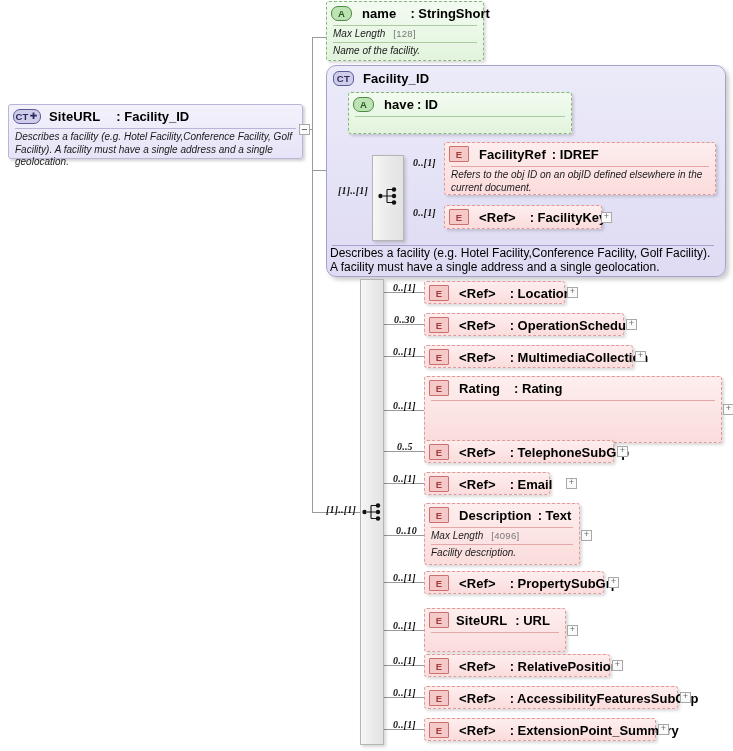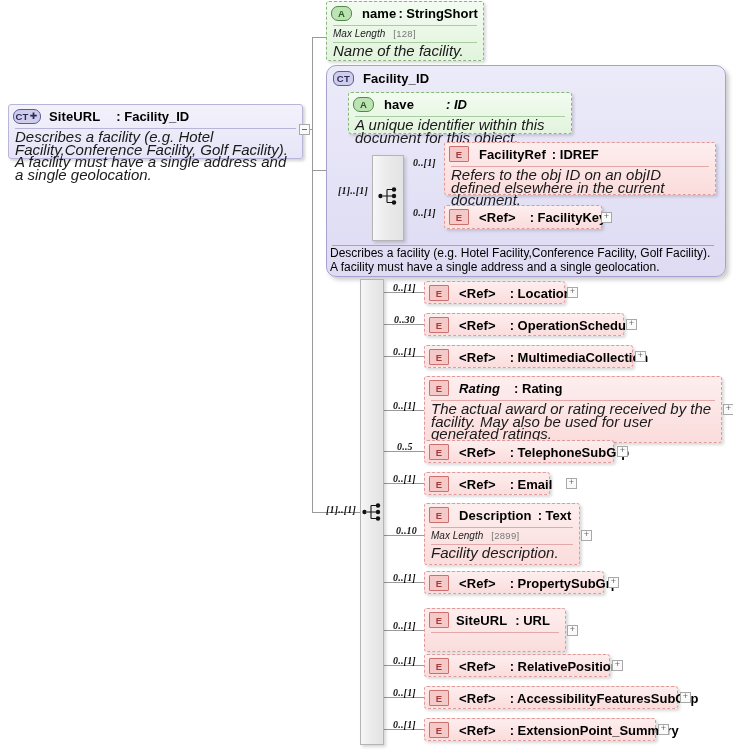--- a/index.html
+++ b/index.html
@@ -11,21 +11,21 @@
     overflow:hidden;
   }
   .canvas{position:absolute;left:0;top:0;width:733px;height:751px;}
 
   
   .node{position:absolute;box-sizing:border-box;border-radius:3px;}
   .node .hdr{display:flex;align-items:center;height:22px;padding:0 4px;white-space:nowrap;}
   .node .nm{font-weight:bold;font-size:13px;letter-spacing:0.1px;}
   .node .ty{font-weight:bold;font-size:13px;}
   .node .sep{height:1px;margin:1px 6px 0 6px;}
-  .node .ann{font-style:italic;font-size:15px;line-height:12.5px;padding:2px 6px 3px 6px;color:#1a1a1a;}
+  .node .ann{font-style:italic;font-size:10px;line-height:12.5px;padding:2px 6px 3px 6px;color:#1a1a1a;}
   .node .facet{font-style:italic;font-size:10px;line-height:12px;padding:2px 6px 1px 6px;color:#222;}
   .node .facet .fv{font-style:normal;color:#777;font-size:9.5px;padding-left:8px;letter-spacing:.3px;}
 
   
   .ct-ref{background:linear-gradient(180deg,#f3f2fb 0%,#e6e4f7 100%);
           border:1px solid #b9b5d8;box-shadow:2px 2px 3px rgba(0,0,0,.18);}
   .ct-ref .sep{background:#b9b5d8;}
   .ct-box{background:linear-gradient(180deg,#ecebf9 0%,#dedbf3 100%);
           border:1px solid #a7a2cd;border-radius:10px;box-shadow:3px 3px 4px rgba(0,0,0,.2);}
 
@@ -122,21 +122,21 @@
     </div>
     <div class="sep"></div>
     <div class="ann">Describes a facility (e.g. Hotel Facility,Conference Facility,  Golf Facility).  A facility must have a single address and a single geolocation.</div>
   </div>
   <div class="minus" style="left:299px;top:124px;"></div>
 
   <div class="node attr" style="left:326px;top:1px;width:158px;height:60px;">
     <div class="hdr">
       <span class="ico ico-a">A</span>
       <span class="nm" style="margin-left:10px;">name</span>
-      <span class="ty" style="margin-left:2px;">: StringShort</span>
+      <span class="ty" style="margin-left:14px;">: StringShort</span>
     </div>
     <div class="sep"></div>
     <div class="facet">
       <span>Max Length</span><span class="fv">[128]</span>
     </div>
     <div class="sep"></div>
     <div class="ann">Name of the facility.</div>
   </div>
 
   <div class="node ct-box" style="left:326px;top:65px;width:400px;height:212px;">
@@ -146,24 +146,23 @@
     </div>
   </div>
 
   <div class="ln lnh" style="left:332px;top:245px;width:382px;background:#a7a2cd;"></div>
   <div class="ann" style="position:absolute;left:330px;top:246px;width:388px;">Describes a facility (e.g. Hotel Facility,Conference Facility,  Golf Facility).  A facility must have a single address and a single geolocation.</div>
 
   <div class="node attr" style="left:348px;top:92px;width:224px;height:42px;">
     <div class="hdr">
       <span class="ico ico-a">A</span>
       <span class="nm" style="margin-left:10px;">have</span>
-      <span class="ty" style="margin-left:32px;font-style:italic;">: ID</span>
-    </div>
-    <div class="sep"></div>
-    <div class="ann">A unique identifier within this document for this object.</div>
+      <span class="ty" style="margin-left:3px;">: ID</span>
+    </div>
+    <div class="sep"></div>
   </div>
 
   <div class="seq" style="left:372px;top:155px;width:32px;height:86px;"></div>
   <svg class="seqicon" style="left:378px;top:186px;" width="22" height="20" viewBox="0 0 22 20">
     <circle cx="2.5" cy="10" r="2.2" fill="#111"></circle>
     <path d="M5 10 H9 M9 3.5 V16.5 M9 3.5 H14 M9 10 H14 M9 16.5 H14" stroke="#111" stroke-width="1.1" fill="none"></path>
     <circle cx="16" cy="3.5" r="2.2" fill="#111"></circle>
     <circle cx="16" cy="10" r="2.2" fill="#111"></circle>
     <circle cx="16" cy="16.5" r="2.2" fill="#111"></circle>
   </svg>
@@ -226,25 +225,24 @@
       <span class="nm" style="margin-left:10px;">&lt;Ref&gt;</span>
       <span class="ty" style="margin-left:14px;">: MultimediaCollection</span>
     </div>
   </div>
   <div class="plus" style="left:635px;top:351px;"></div>
   <div class="card" style="left:393px;top:346px;">0..[1]</div>
 
   <div class="node elem" style="left:424px;top:376px;width:298px;height:67px;">
     <div class="hdr">
       <span class="ico ico-e">E</span>
-      <span class="nm" style="margin-left:10px;font-style:italic;">Rating</span>
+      <span class="nm" style="margin-left:10px;">Rating</span>
       <span class="ty" style="margin-left:14px;">: Rating</span>
     </div>
     <div class="sep"></div>
-    <div class="ann">The actual award or rating received by the facility.  May also be used for user generated ratings.</div>
   </div>
   <div class="plus" style="left:723px;top:404px;"></div>
   <div class="card" style="left:393px;top:400px;">0..[1]</div>
 
   <div class="node elem" style="left:424px;top:440px;width:190px;height:23px;">
     <div class="hdr">
       <span class="ico ico-e">E</span>
       <span class="nm" style="margin-left:10px;">&lt;Ref&gt;</span>
       <span class="ty" style="margin-left:14px;">: TelephoneSubGrp</span>
     </div>
@@ -263,21 +261,21 @@
   <div class="card" style="left:393px;top:473px;">0..[1]</div>
 
   <div class="node elem" style="left:424px;top:503px;width:156px;height:62px;">
     <div class="hdr">
       <span class="ico ico-e">E</span>
       <span class="nm" style="margin-left:10px;">Description</span>
       <span class="ty" style="margin-left:6px;text-align:right;">: Text</span>
     </div>
     <div class="sep"></div>
     <div class="facet">
-      <span>Max Length</span><span class="fv">[2899]</span>
+      <span>Max Length</span><span class="fv">[4096]</span>
     </div>
     <div class="sep"></div>
     <div class="ann">Facility description.</div>
   </div>
   <div class="plus" style="left:581px;top:530px;"></div>
   <div class="card" style="left:396px;top:525px;">0..10</div>
 
   <div class="node elem" style="left:424px;top:571px;width:180px;height:23px;">
     <div class="hdr">
       <span class="ico ico-e">E</span>

